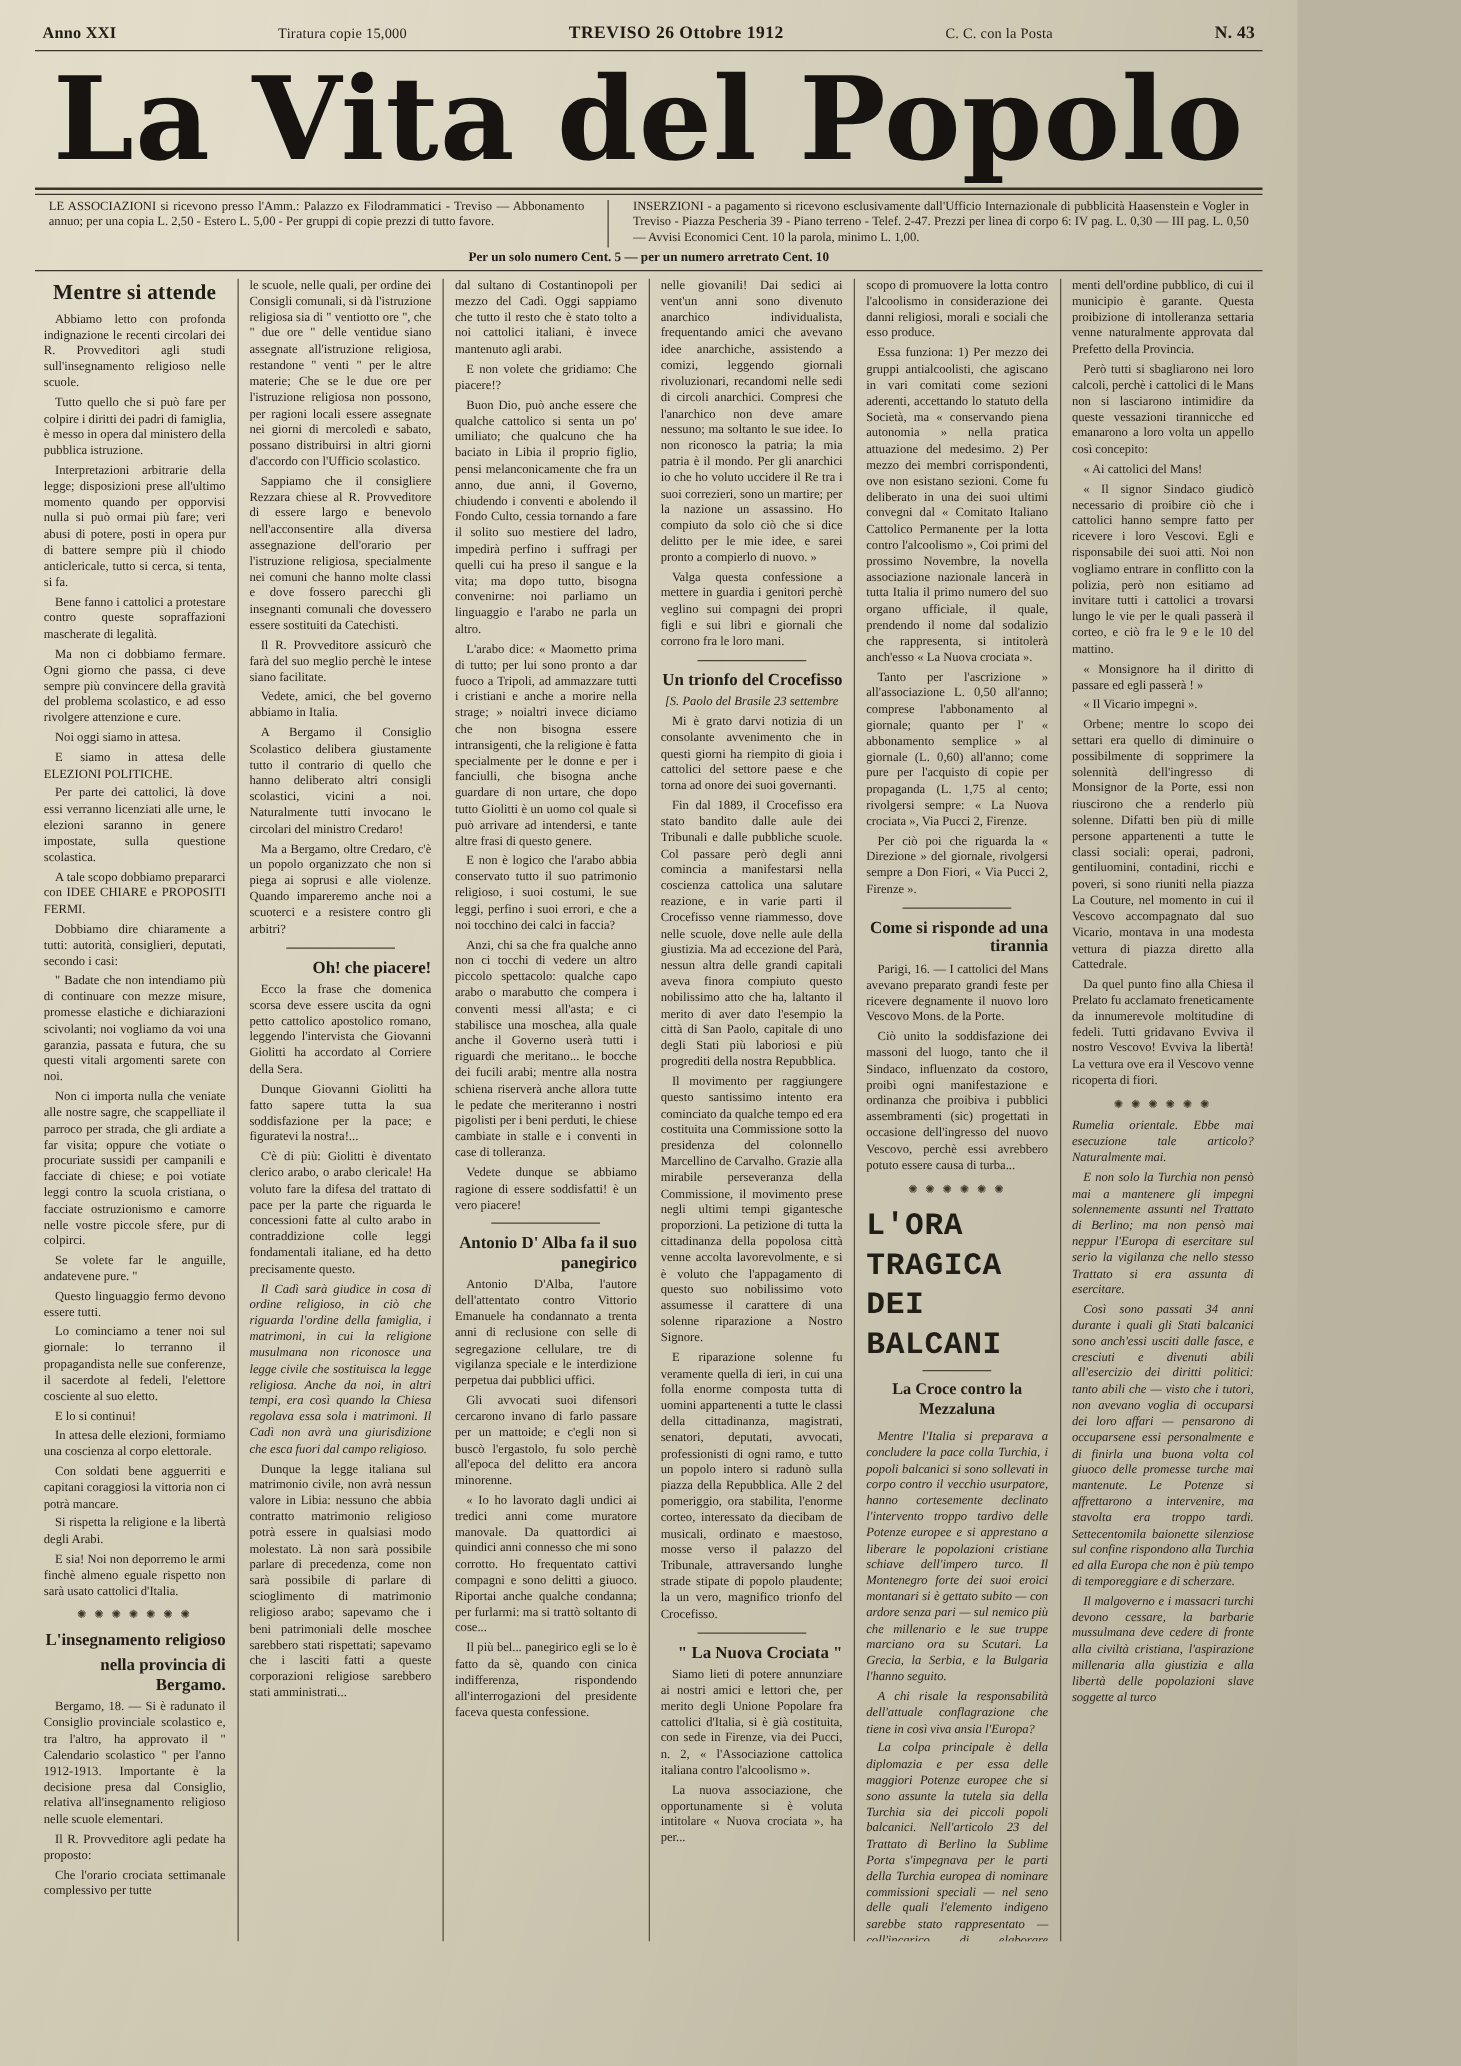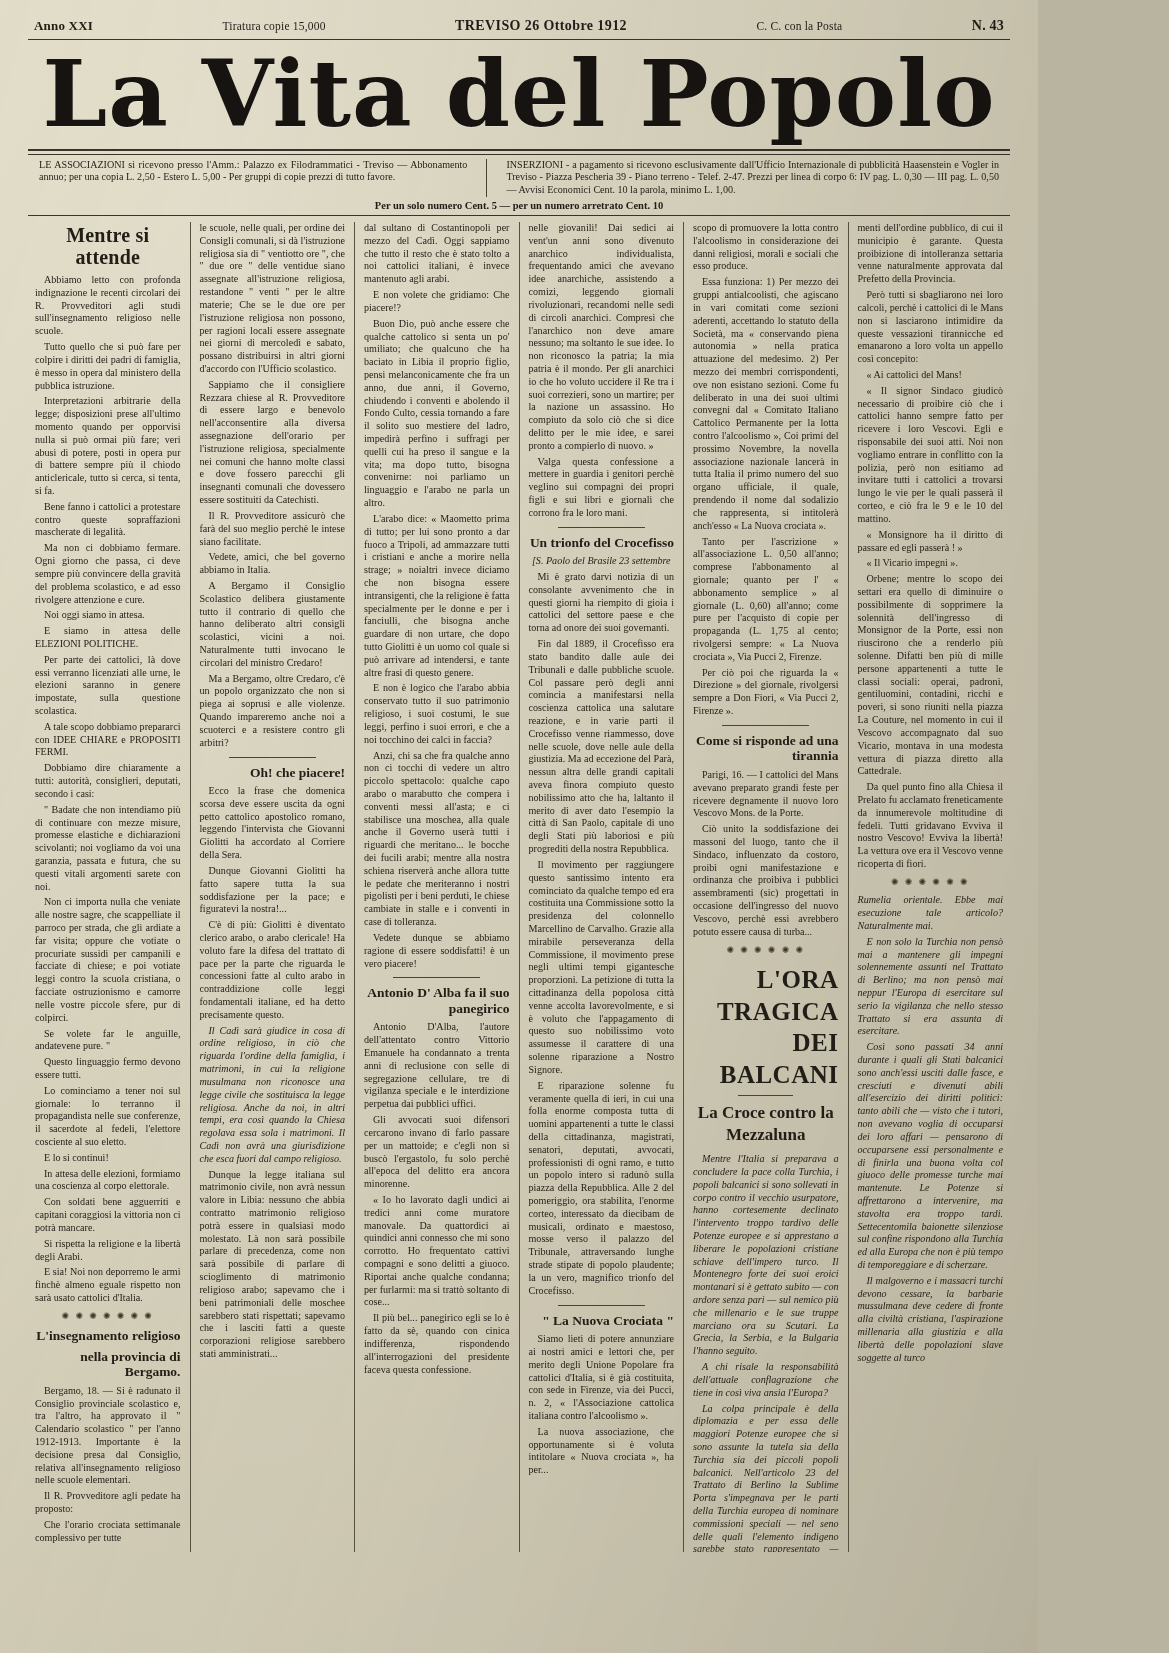--- a/index.html
+++ b/index.html
@@ -68,41 +68,41 @@
     font-size:10.1px;
     line-height:1.27;
     text-align:justify;
     hyphens:auto;
     overflow:hidden;
     position:relative;
   }
   .col + .col{border-left:1px solid #55503f;}
   h2.head{
     font-family:"Liberation Serif", serif;
-    font-size:20px;font-weight:bold;text-align:center;
+    font-size:17px;font-weight:bold;text-align:center;
     margin:2px 0 6px 0;line-height:1.1;letter-spacing:.2px;
   }
   h3.head-sm{
     font-size:13.5px;font-weight:bold;text-align:right;margin:4px 0 5px 0;line-height:1.15;
   }
   p{margin:0 0 3px 0;text-indent:9px;}
   p.noind{text-indent:0;}
   p.ctr{text-align:center;text-indent:0;}
   p.it{font-style:italic;}
   .orn{
     text-align:center;font-size:9px;letter-spacing:2px;margin:6px 0 6px 0;color:#3b3529;
   }
   .orn-line{border-top:1px solid #4a4437;width:60%;margin:7px auto 7px auto;}
   .big-head{
-    font-family:Liberation Serif, serif;
-    font-size:25px;font-weight:bold;text-align:right;letter-spacing:.5px;
+    font-family:Liberation Mono, monospace;
+    font-size:25px;font-weight:bold;text-align:left;letter-spacing:.5px;
     margin:8px 0 2px 0;
   }
   .sub-head{
-    font-size:17px;font-weight:bold;text-align:center;margin:4px 0 8px 0;
+    font-size:13px;font-weight:bold;text-align:center;margin:4px 0 8px 0;
   }
   .hr-short{border-top:1px solid #4a4437;width:38%;margin:4px auto 6px auto;}
 </style>
 </head>
 <body>
 
 <div class="page">
 
   <div class="topline">
     <span class="anno">Anno XXI</span>

